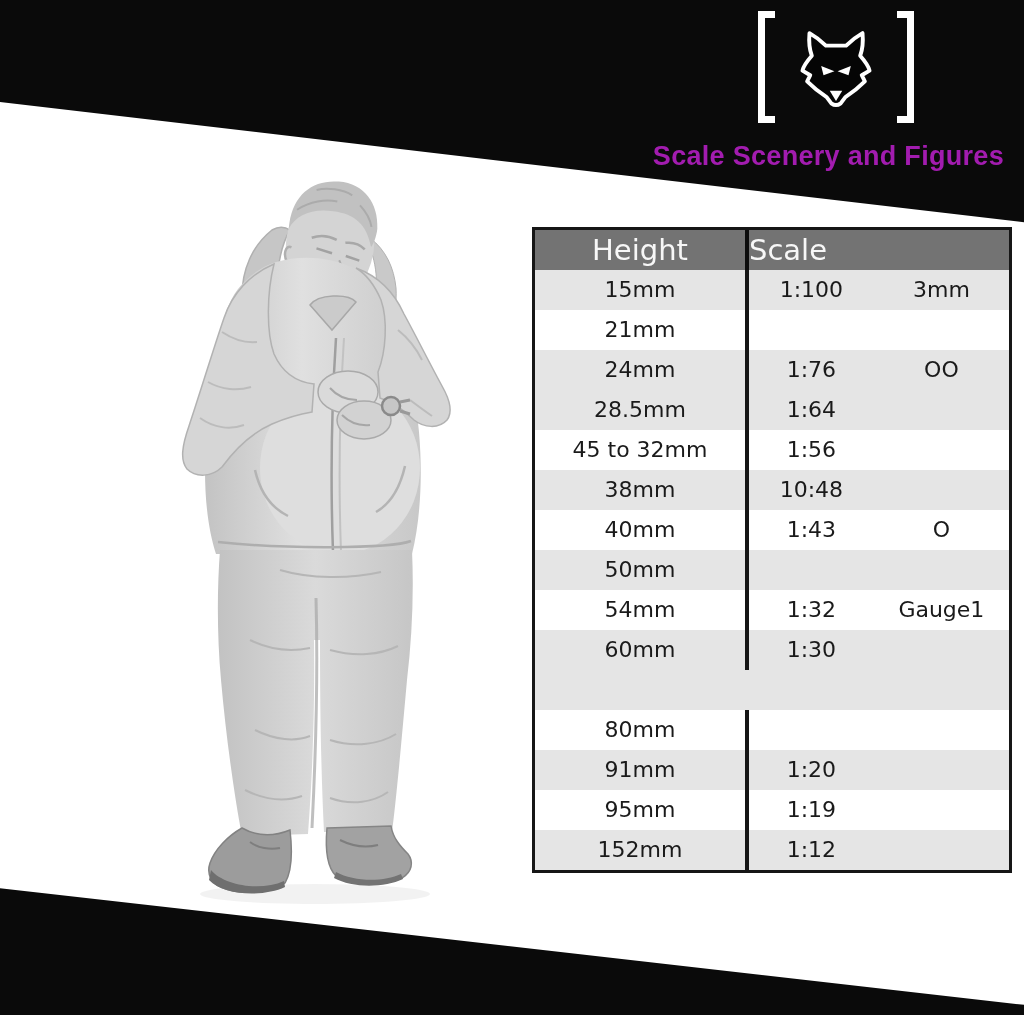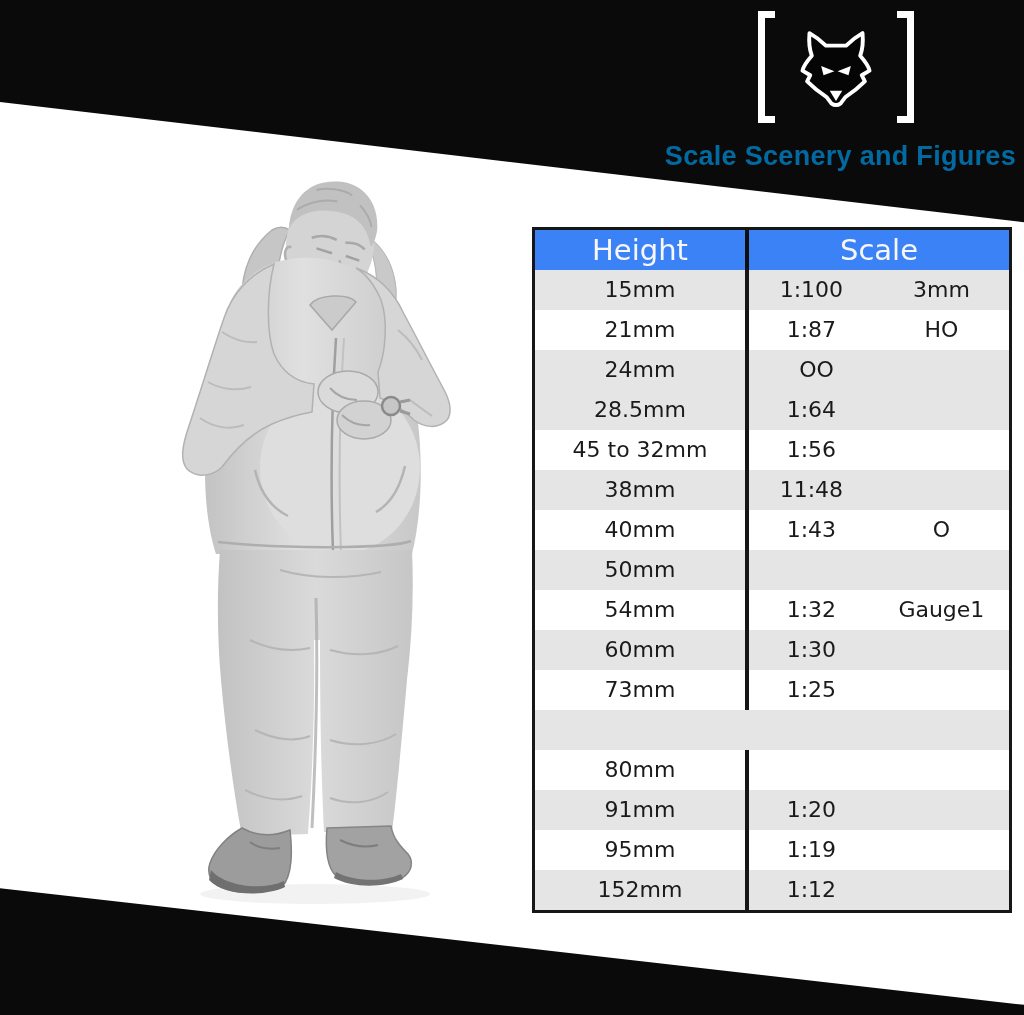--- a/index.html
+++ b/index.html
@@ -15,43 +15,43 @@
   
   .logo{
     position:absolute;left:758px;top:6px;width:156px;height:122px;
     display:flex;align-items:center;justify-content:space-between;
   }
   .bracket{width:17px;height:112px;box-sizing:border-box;}
   .bracket-left{border-left:7px solid #fff;border-top:7px solid #fff;border-bottom:7px solid #fff;}
   .bracket-right{border-right:7px solid #fff;border-top:7px solid #fff;border-bottom:7px solid #fff;}
   .wolf{width:78px;height:88px;margin-top:4px;}
   .brand-title{
-    position:absolute;top:141px;right:8px;color:#0369a1;
+    position:absolute;top:141px;right:20px;color:#a21caf;
     font-family:"Liberation Sans",sans-serif;font-weight:bold;
     font-size:27px;letter-spacing:0.3px;white-space:nowrap;
   }
 
   
   .figure-wrap{position:absolute;left:160px;top:170px;width:360px;height:740px;}
 
   
   .scale-table{
     position:absolute;left:532px;top:227px;width:474px;
     border:3px solid #161616;background:#ffffff;box-sizing:content-box;
     color:#1a1a1a;
   }
   .trow{display:flex;height:40px;line-height:40px;font-size:22px;}
-  .thead{background:#3b82f6;color:#f7f7f7;font-size:29px;}
+  .thead{background:#737373;color:#f7f7f7;font-size:29px;}
   .cell-height{
     width:210px;text-align:center;border-right:4px solid #161616;
     box-sizing:content-box;overflow:hidden;white-space:nowrap;
   }
   .thead .cell-height{border-right-color:#0d0d0d;}
-  .cell-scale{flex:1;display:flex;overflow:hidden;}
-  .th-scale{flex:1;text-align:center;}
+  .cell-scale{flex:1;display:flex;overflow:hidden;justify-content:center;}
+  .th-scale{flex:1;}
   .ratio{width:48%;text-align:center;white-space:nowrap;}
   .gauge{width:52%;text-align:center;white-space:nowrap;}
   .shaded{background:#e5e5e5;}
   .plain{background:#ffffff;}
 </style>
 </head>
 <body>
 
 <div class="stage">
 
@@ -143,29 +143,26 @@
     <div class="trow shaded">
       <div class="cell-height">15mm</div>
       <div class="cell-scale">
         <span class="ratio">1:100</span>
         <span class="gauge">3mm</span>
       </div>
     </div>
 
     <div class="trow plain">
       <div class="cell-height">21mm</div>
-      <div class="cell-scale">
-        <span class="ratio">1:87</span>
-        <span class="gauge">HO</span>
-      </div>
     </div>
 
     <div class="trow shaded">
       <div class="cell-height">24mm</div>
       <div class="cell-scale">
+        <span class="ratio">1:76</span>
         <span class="gauge">OO</span>
       </div>
     </div>
 
 
     <div class="trow shaded">
       <div class="cell-height">28.5mm</div>
       <div class="cell-scale">
         <span class="ratio">1:64</span>
         <span class="gauge"></span>
@@ -176,21 +173,21 @@
       <div class="cell-height">45 to 32mm</div>
       <div class="cell-scale">
         <span class="ratio">1:56</span>
         <span class="gauge"></span>
       </div>
     </div>
 
     <div class="trow shaded">
       <div class="cell-height">38mm</div>
       <div class="cell-scale">
-        <span class="ratio">11:48</span>
+        <span class="ratio">10:48</span>
         <span class="gauge"></span>
       </div>
     </div>
 
     <div class="trow plain">
       <div class="cell-height">40mm</div>
       <div class="cell-scale">
         <span class="ratio">1:43</span>
         <span class="gauge">O</span>
       </div>
@@ -212,27 +209,20 @@
     </div>
 
     <div class="trow shaded">
       <div class="cell-height">60mm</div>
       <div class="cell-scale">
         <span class="ratio">1:30</span>
         <span class="gauge"></span>
       </div>
     </div>
 
-    <div class="trow plain">
-      <div class="cell-height">73mm</div>
-      <div class="cell-scale">
-        <span class="ratio">1:25</span>
-        <span class="gauge"></span>
-      </div>
-    </div>
 
     <div class="trow shaded">
       <div class="cell-scale">
         <span class="gauge"></span>
       </div>
     </div>
 
     <div class="trow plain">
       <div class="cell-height">80mm</div>
     </div>

